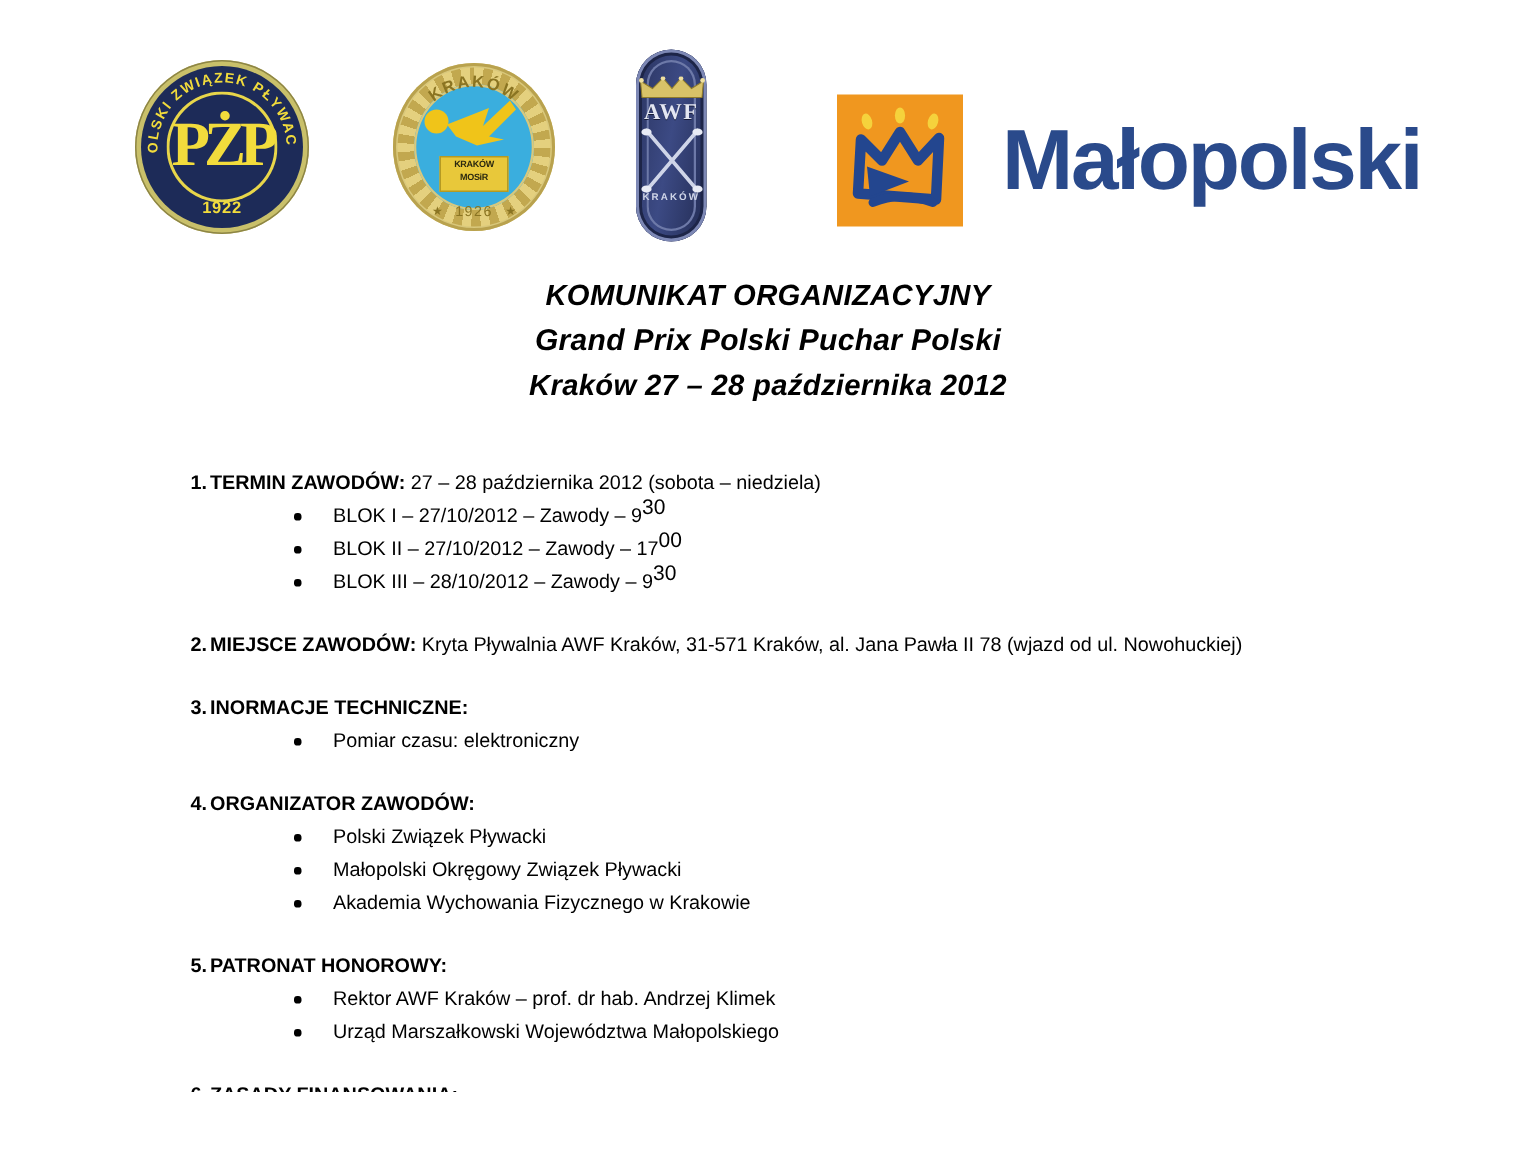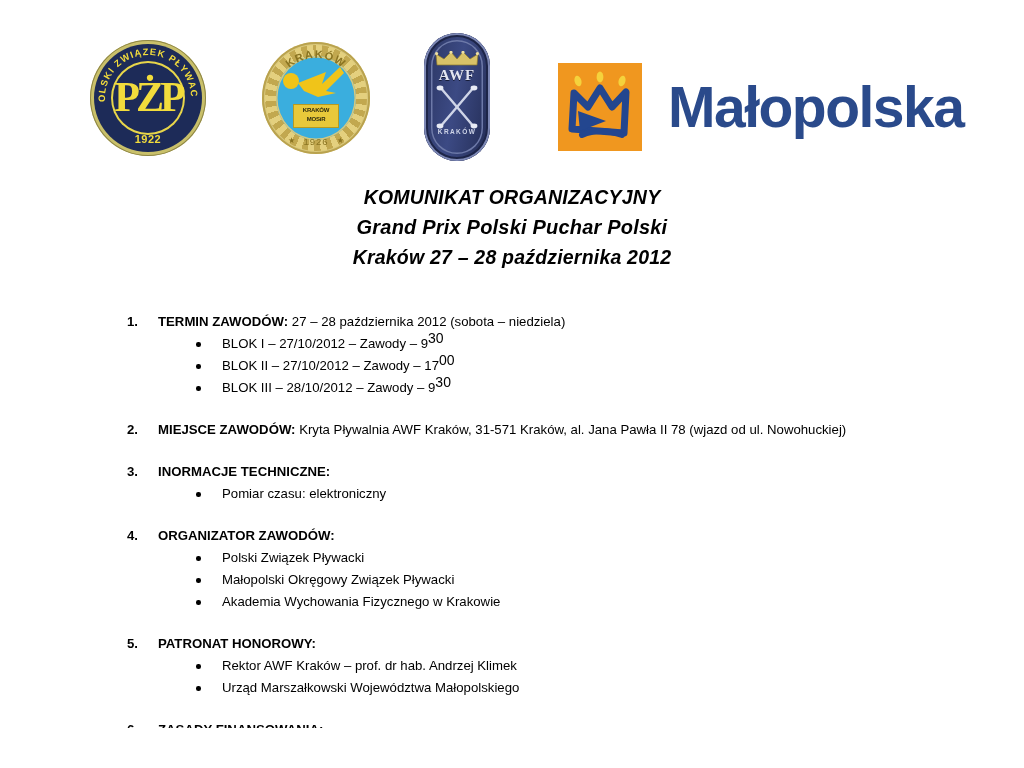--- a/index.html
+++ b/index.html
@@ -171,21 +171,21 @@
     bottom: 9px;
     font-size: 8px;
     color: #8a7422;
   }
 
   
   .awf-logo {
     position: absolute;
     left: 424px;
     top: 33px;
-    width: 66px;
+    width: 47px;
     height: 128px;
   }
   .awf-body {
     position: absolute;
     inset: 0;
     border-radius: 34px;
     background: linear-gradient(100deg, #2a3460 0%, #3c4a84 48%, #222b52 100%);
     box-shadow: inset 0 0 0 2px #7d88b5, inset 0 0 0 4px #1d2548;
   }
   .awf-body::after {
@@ -304,21 +304,21 @@
     white-space: nowrap;
   }
   .sec-num {
     position: absolute;
     left: 127px;
     font-weight: bold;
     font-size: 13.2px;
   }
   .sec-title {
     position: absolute;
-    left: 158px;
+    left: 140px;
     font-weight: bold;
     font-size: 13.2px;
   }
   .sec-value {
     font-weight: normal;
     font-size: 13.2px;
   }
   ul.bullets {
     list-style: none;
     margin: 0;
@@ -433,21 +433,21 @@
         <g fill="#f5d23c">
           <ellipse cx="20" cy="18" rx="3.4" ry="5.4" transform="rotate(-16 20 18)"></ellipse>
           <ellipse cx="42" cy="14" rx="3.4" ry="5.4"></ellipse>
           <ellipse cx="64" cy="18" rx="3.4" ry="5.4" transform="rotate(16 64 18)"></ellipse>
         </g>
         <path d="M14 66 L16 30 L30 44 L42 25 L54 44 L68 29 L66 70 L40 68 Z" fill="none" stroke="#23468f" stroke-width="7" stroke-linejoin="round" stroke-linecap="round"></path>
         <path d="M20 48 L48 58 L22 68 Z" fill="#23468f"></path>
         <path d="M24 72 Q42 64 64 72" fill="none" stroke="#23468f" stroke-width="6" stroke-linecap="round"></path>
       </svg>
     </div>
-    <div class="malo-word">Małopolska</div>
+    <div class="malo-word">Małopolski</div>
   </div>
 </div>
 
 <div class="doc-title">
   <div class="tline t1">KOMUNIKAT ORGANIZACYJNY</div>
   <div class="tline t2">Grand Prix Polski Puchar Polski</div>
   <div class="tline t3">Kraków  27 – 28 października 2012</div>
 </div>
 
 <div class="doc-body">

